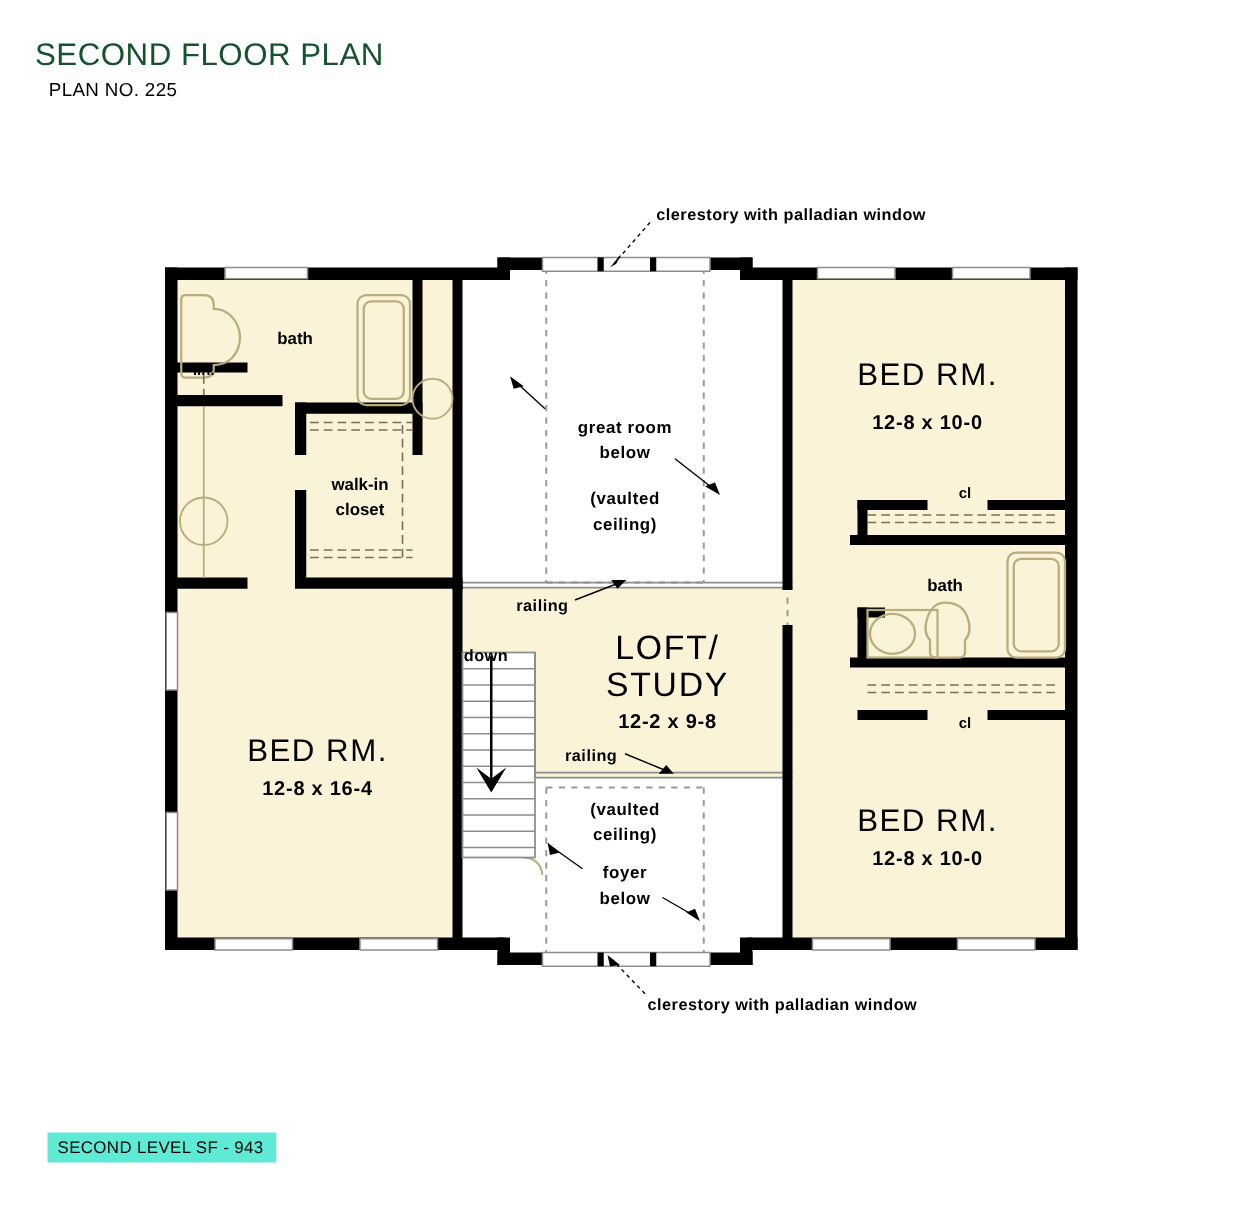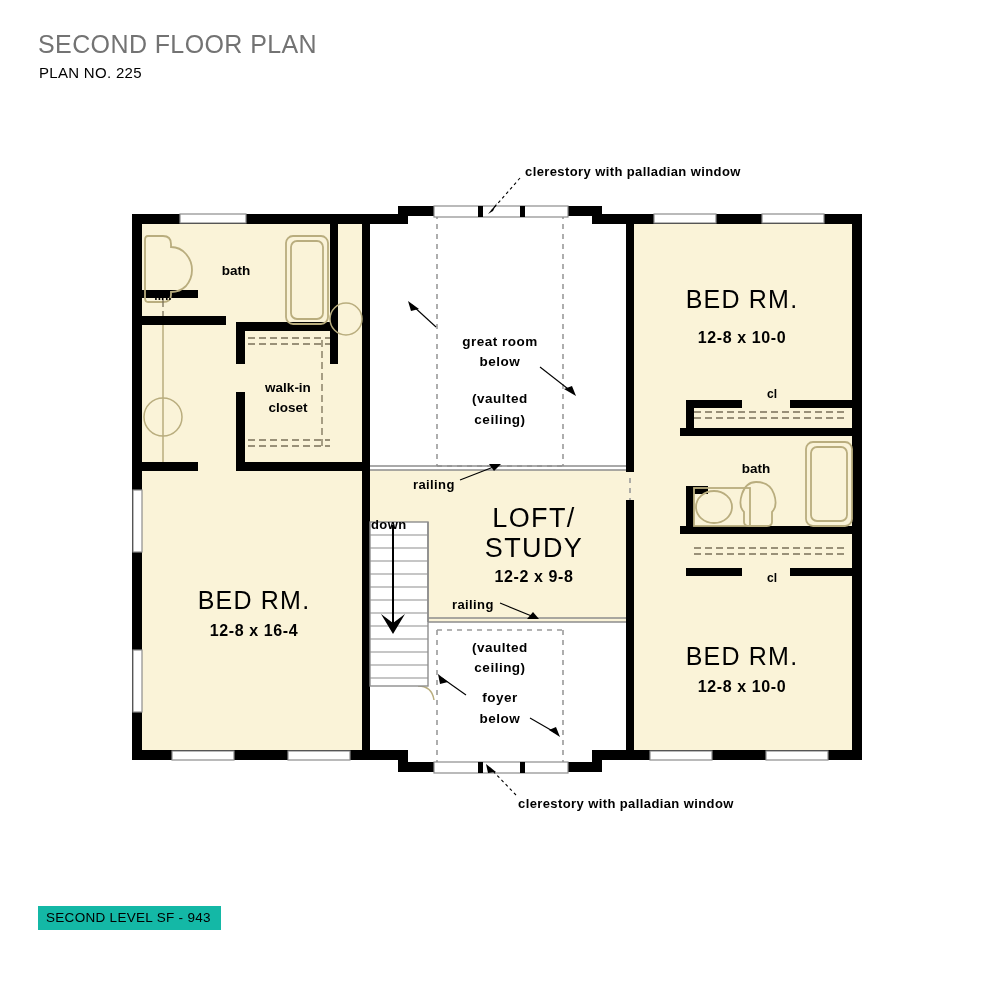--- a/index.html
+++ b/index.html
@@ -16,44 +16,44 @@
   }
   #page {
     position: relative;
     width: 1000px;
     height: 985px;
     background: #ffffff;
   }
   
   .title {
     position: absolute;
-    left: 38px;
+    left: 28px;
     top: 30px;
     font-size: 25px;
     letter-spacing: 0.4px;
-    color: #737373;
+    color: #14532d;
     font-family: "Liberation Sans", sans-serif;
     font-weight: 400;
   }
   .subtitle {
     position: absolute;
     left: 39px;
     top: 64px;
     font-size: 15px;
     letter-spacing: 0.3px;
     color: #000;
     font-weight: 400;
   }
   
   .footer-badge {
     position: absolute;
     left: 38px;
     top: 906px;
     padding: 4px 10px 5px 8px;
-    background: #14b8a6;
+    background: #5eead4;
     font-size: 13.5px;
     letter-spacing: 0.3px;
     color: #000;
   }
   
   #plan {
     position: absolute;
     left: 0;
     top: 0;
     width: 1000px;

